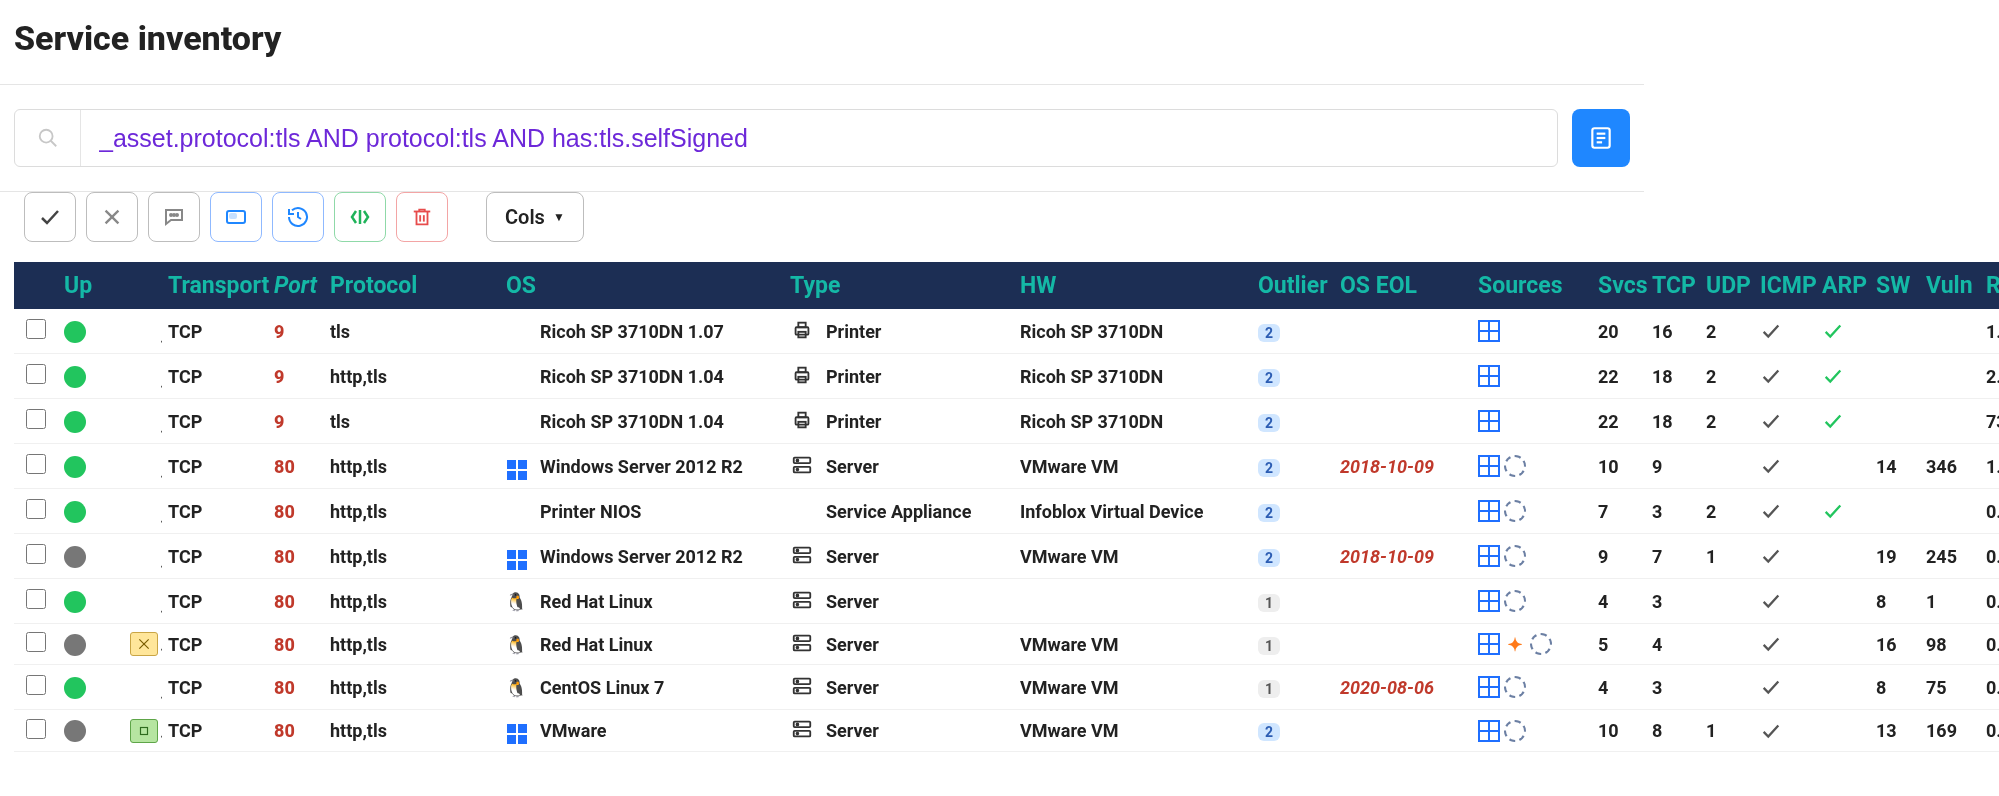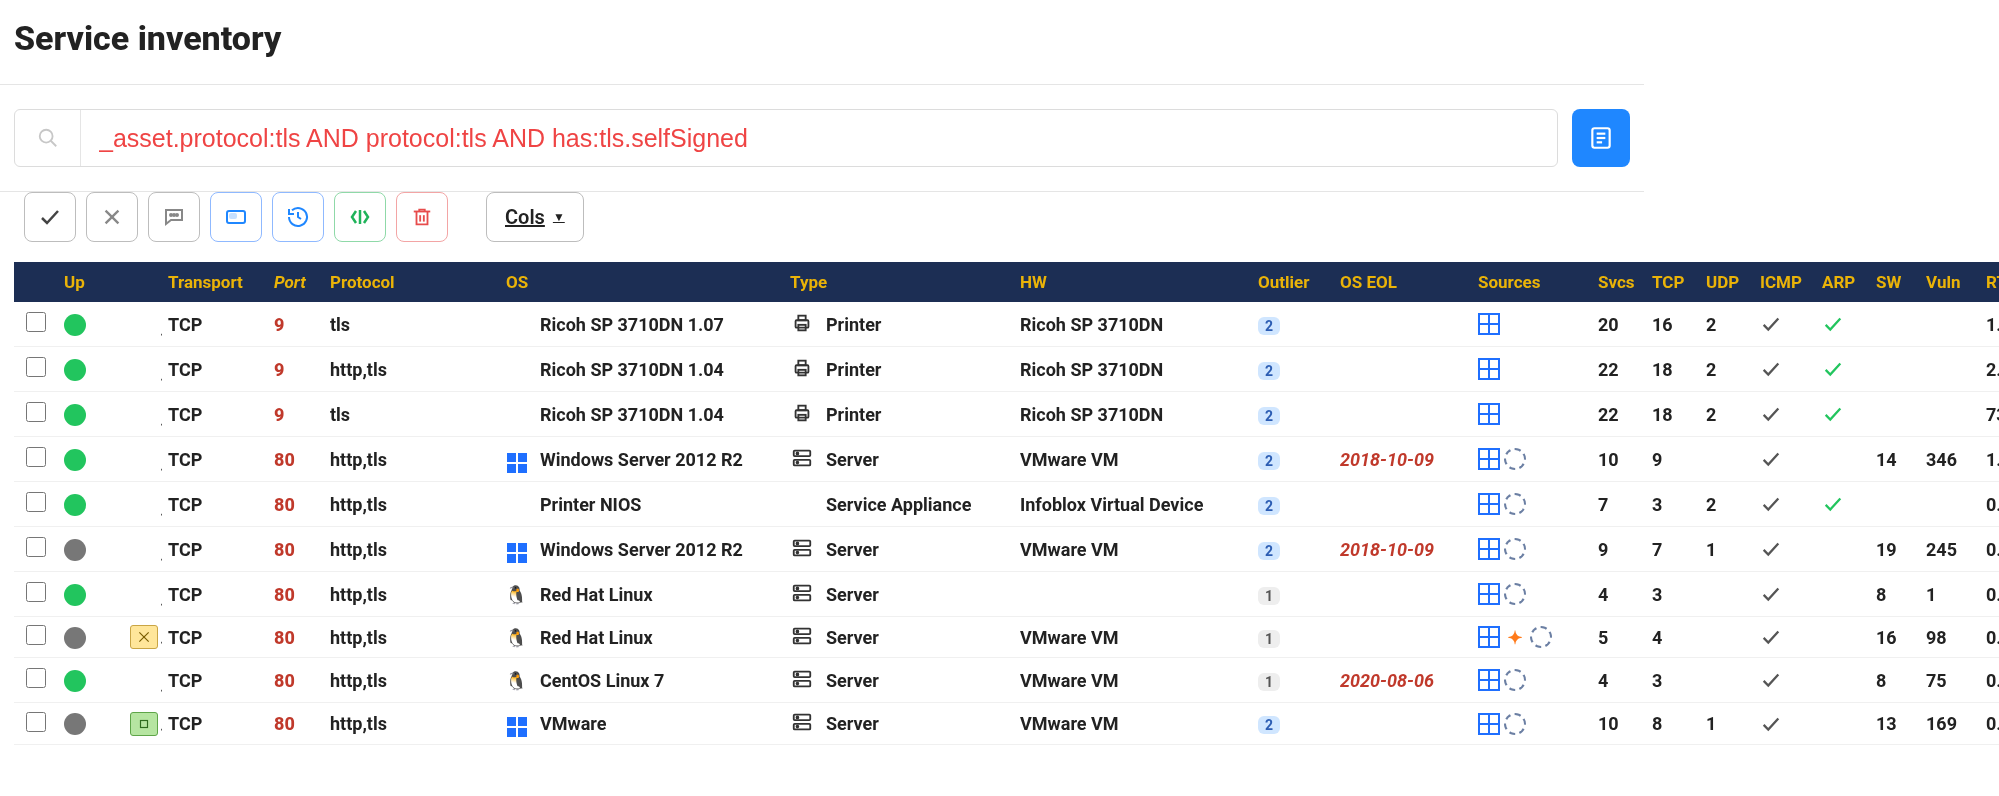--- a/index.html
+++ b/index.html
@@ -7,29 +7,29 @@
 
   .page { width: 1644px; }
   .title-block { padding: 18px 14px 26px 14px; }
   .title-block h1 { font-size: 34px; font-weight: 800; }
 
   hr.sep { border: none; border-top: 1px solid #e5e5e5; }
 
   .search-row { display: flex; align-items: stretch; gap: 14px; padding: 24px 14px 24px 14px; }
   .search-wrap { flex: 1; display: flex; align-items: center; border: 1px solid #dcdcdc; border-radius: 6px; height: 58px; background: #fff; }
   .search-icon-box { width: 66px; display: flex; align-items: center; justify-content: center; border-right: 1px solid #e5e5e5; height: 100%; color: #c7c7c7; }
-  .search-input { flex: 1; border: none; outline: none; font-size: 25px; padding: 0 18px; color: #ef4444; background: transparent; }
+  .search-input { flex: 1; border: none; outline: none; font-size: 25px; padding: 0 18px; color: #6d28d9; background: transparent; }
   .query-btn { width: 58px; height: 58px; border-radius: 8px; background: #1f87ff; display: flex; align-items: center; justify-content: center; color: #fff; cursor: pointer; }
 
   .toolbar-row { display: flex; align-items: center; gap: 10px; padding: 0 14px 20px 24px; }
   .tbtn { width: 52px; height: 50px; border-radius: 8px; border: 1.5px solid #bdbdbd; background: #fff; display: flex; align-items: center; justify-content: center; cursor: pointer; }
   .tbtn.blue { border-color: #8fb9ff; color: #1f87ff; }
   .tbtn.green { border-color: #8fd9a8; color: #1fb35a; }
   .tbtn.red { border-color: #f3a5a5; color: #e74c4c; }
-  .cols-btn { height: 50px; padding: 0 18px; border-radius: 8px; border: 1.5px solid #bdbdbd; background: #fff; font-size: 20px; font-weight: 600; display: flex; align-items: center; gap: 8px; cursor: pointer; margin-left: 28px; text-decoration: underline; }
+  .cols-btn { height: 50px; padding: 0 18px; border-radius: 8px; border: 1.5px solid #bdbdbd; background: #fff; font-size: 20px; font-weight: 600; display: flex; align-items: center; gap: 8px; cursor: pointer; margin-left: 28px; }
   .cols-btn .caret { font-size: 12px; }
 
   .data-block { padding: 0 0 0 14px; }
   table { border-collapse: collapse; width: 100%; table-layout: fixed; }
 
   col.c-check { width: 44px; }
   col.c-up    { width: 64px; }
   col.c-xicon { width: 40px; }
   col.c-trans { width: 106px; }
   col.c-port  { width: 56px; }
@@ -44,21 +44,21 @@
   col.c-src   { width: 120px; }
   col.c-svcs  { width: 54px; }
   col.c-tcp   { width: 54px; }
   col.c-udp   { width: 54px; }
   col.c-icmp  { width: 62px; }
   col.c-arp   { width: 54px; }
   col.c-sw    { width: 50px; }
   col.c-vuln  { width: 60px; }
   col.c-rtt   { width: 80px; }
 
-  thead th { background: #1c2e54; color: #eab308; font-weight: 700; font-size: 17px; text-align: left; padding: 10px 6px; white-space: nowrap; margin-top: 44px; }
+  thead th { background: #1c2e54; color: #14b8a6; font-weight: 700; font-size: 23px; text-align: left; padding: 10px 6px; white-space: nowrap; margin-top: 44px; }
   thead th.port-hdr { font-style: italic; }
 
   tbody td { padding: 6px 6px; font-size: 18px; font-weight: 700; vertical-align: middle; border-bottom: 1px solid #f0f0f0; white-space: nowrap; overflow: hidden; text-overflow: ellipsis; }
   tbody td.num   { font-variant-numeric: tabular-nums; }
   tbody td.port  { color: #c0392b; font-weight: 800; }
   tbody td.eol   { color: #c0392b; font-style: italic; }
   tbody td.checkcell { text-align: center; }
   tbody td.checkcell input { width: 20px; height: 20px; }
 
   .dot { width: 22px; height: 22px; border-radius: 50%; display: inline-block; vertical-align: middle; }

